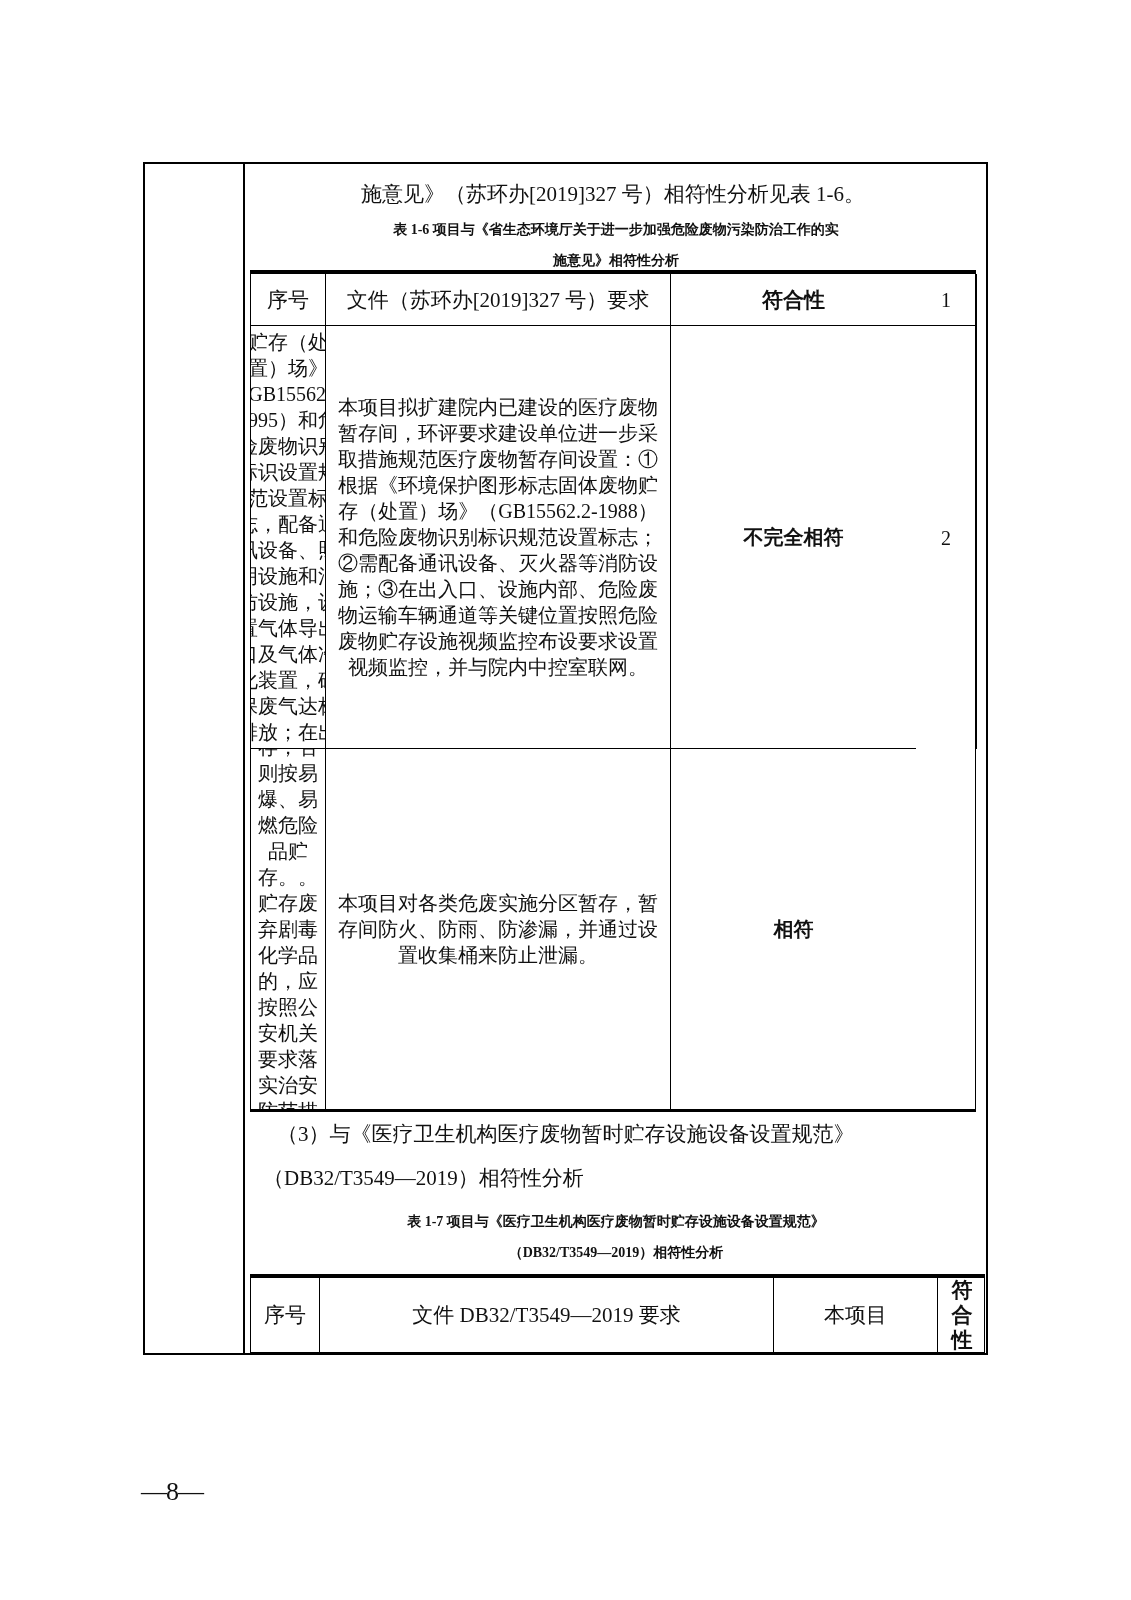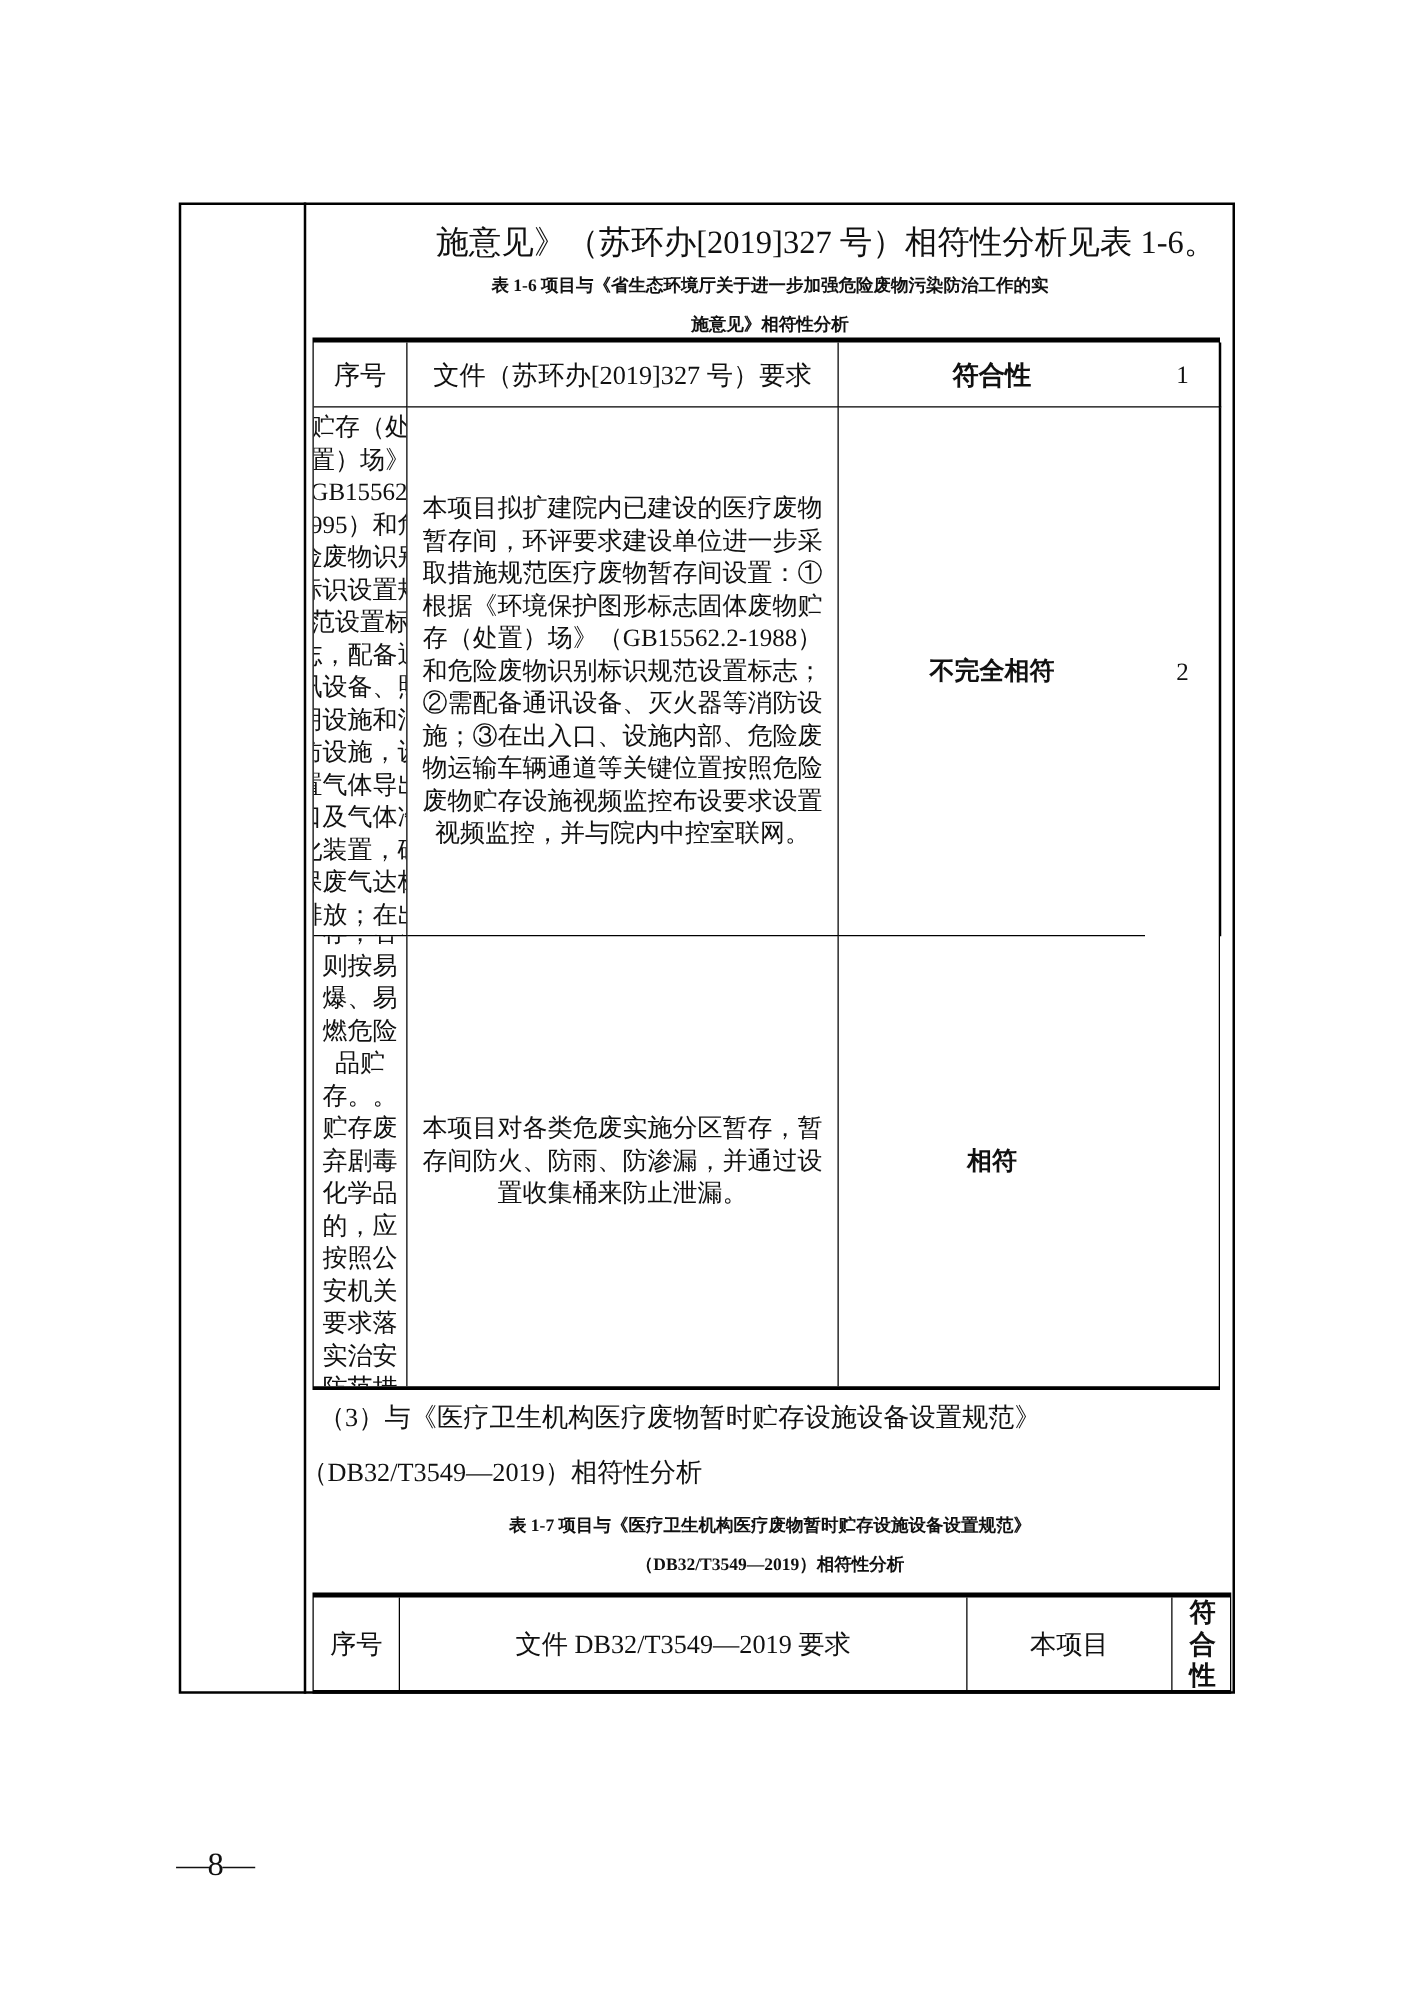--- a/index.html
+++ b/index.html
@@ -22,36 +22,36 @@
   .margin-divider{
     position:absolute;
     left:243px;top:162px;
     width:0;height:1193px;
     border-left:2px solid #000;
   }
   .intro{
     position:absolute;
     left:253px;top:180px;
     width:720px;
-    font-size:26px;line-height:28px;
-    text-align:right;
+    font-size:21px;line-height:28px;
+    text-align:center;
   }
   .tbl-title{
     position:absolute;
     left:246px;
     width:740px;
     font-weight:bold;
     font-size:14px;line-height:31px;
     text-align:center;
   }
   .t16-title{top:214px;}
   .t17-title{top:1206px;}
   .section-line{
     position:absolute;
-    left:241px;
+    left:263px;
     width:736px;
     font-size:21px;line-height:28px;
   }
   .sec1{top:1120px;text-indent:14px;}
   .sec2{top:1164px;}
 
   
   .doctable{
     position:absolute;
     box-sizing:border-box;

